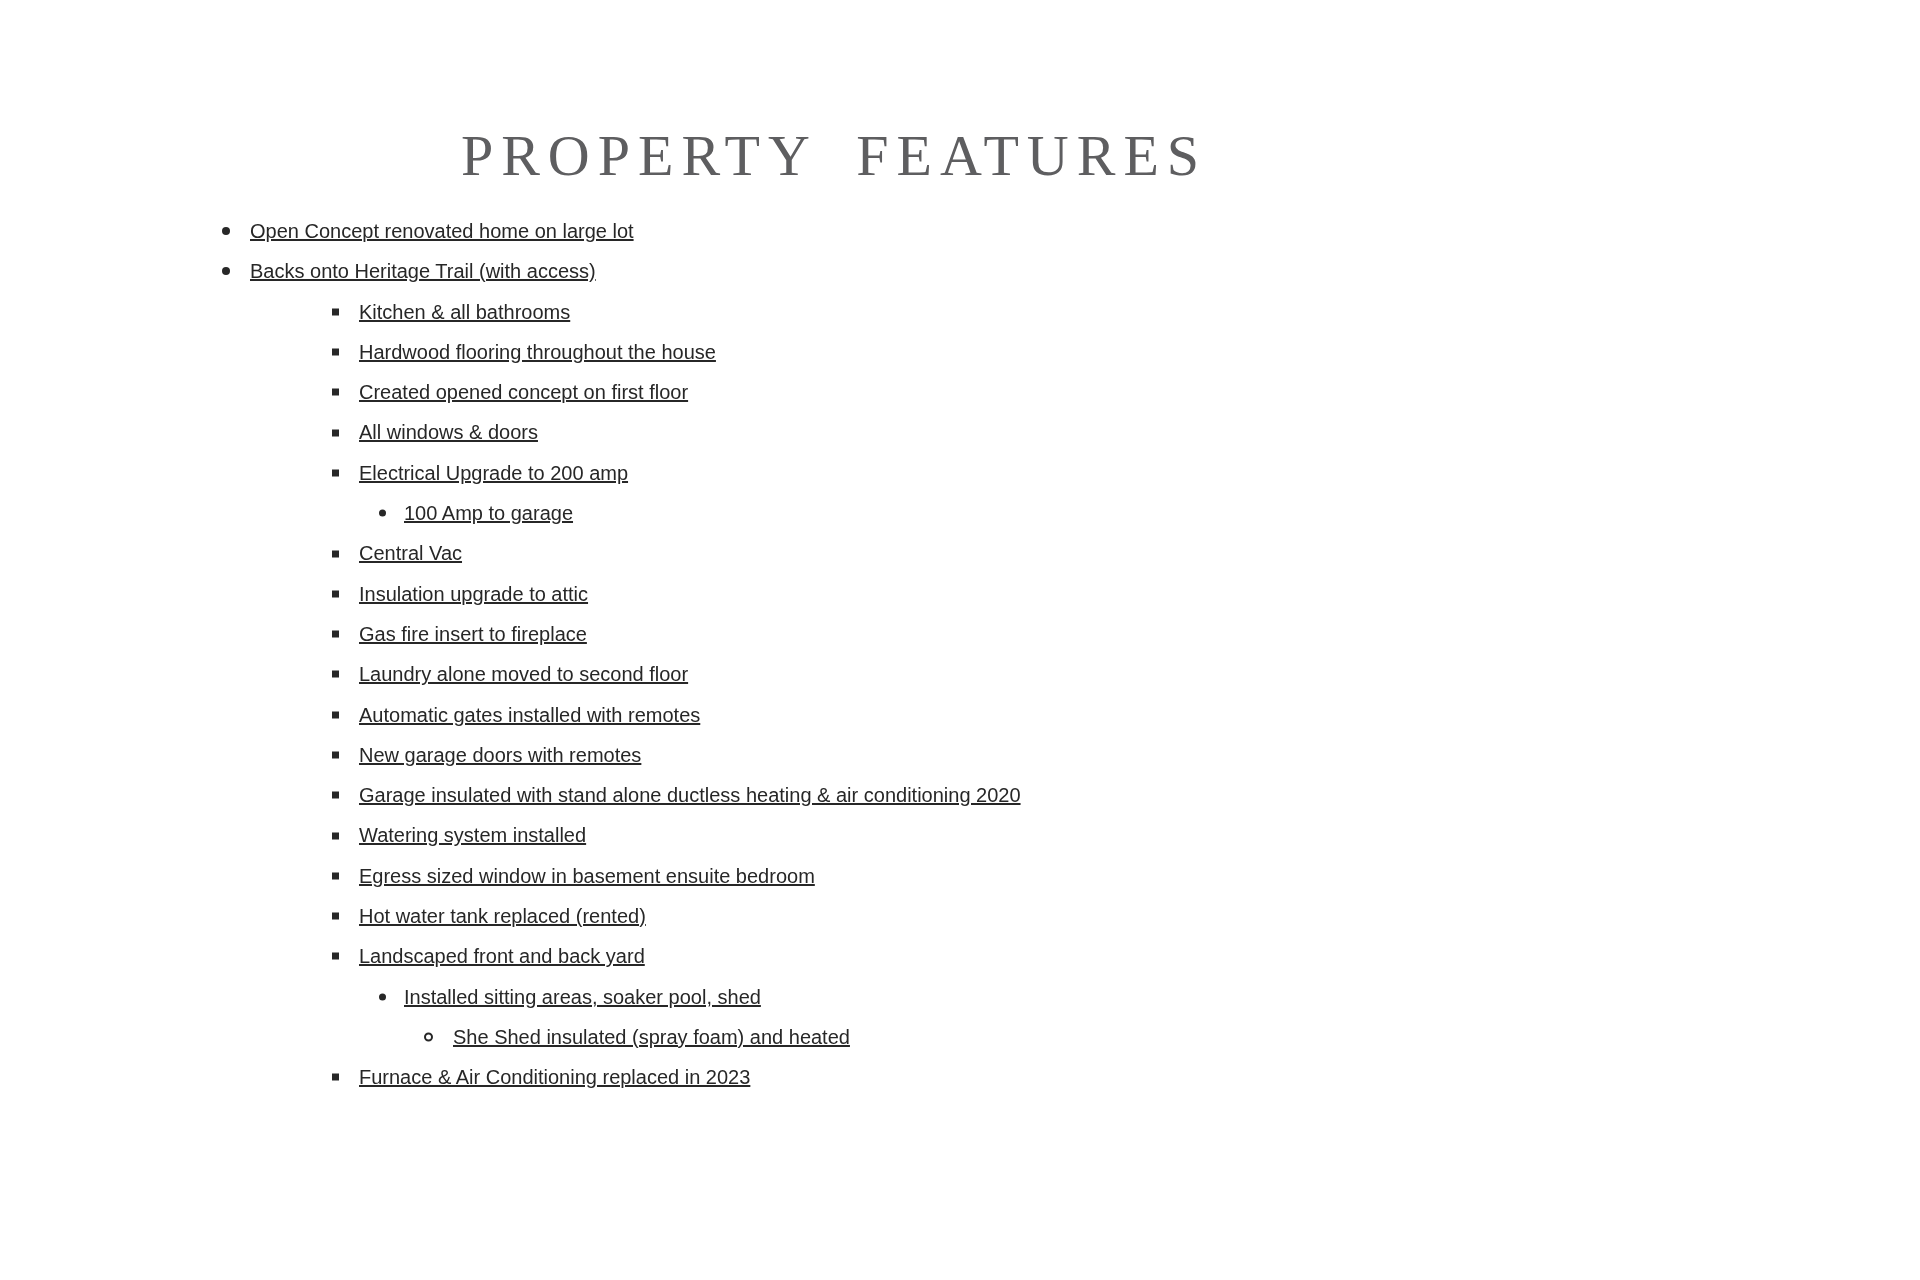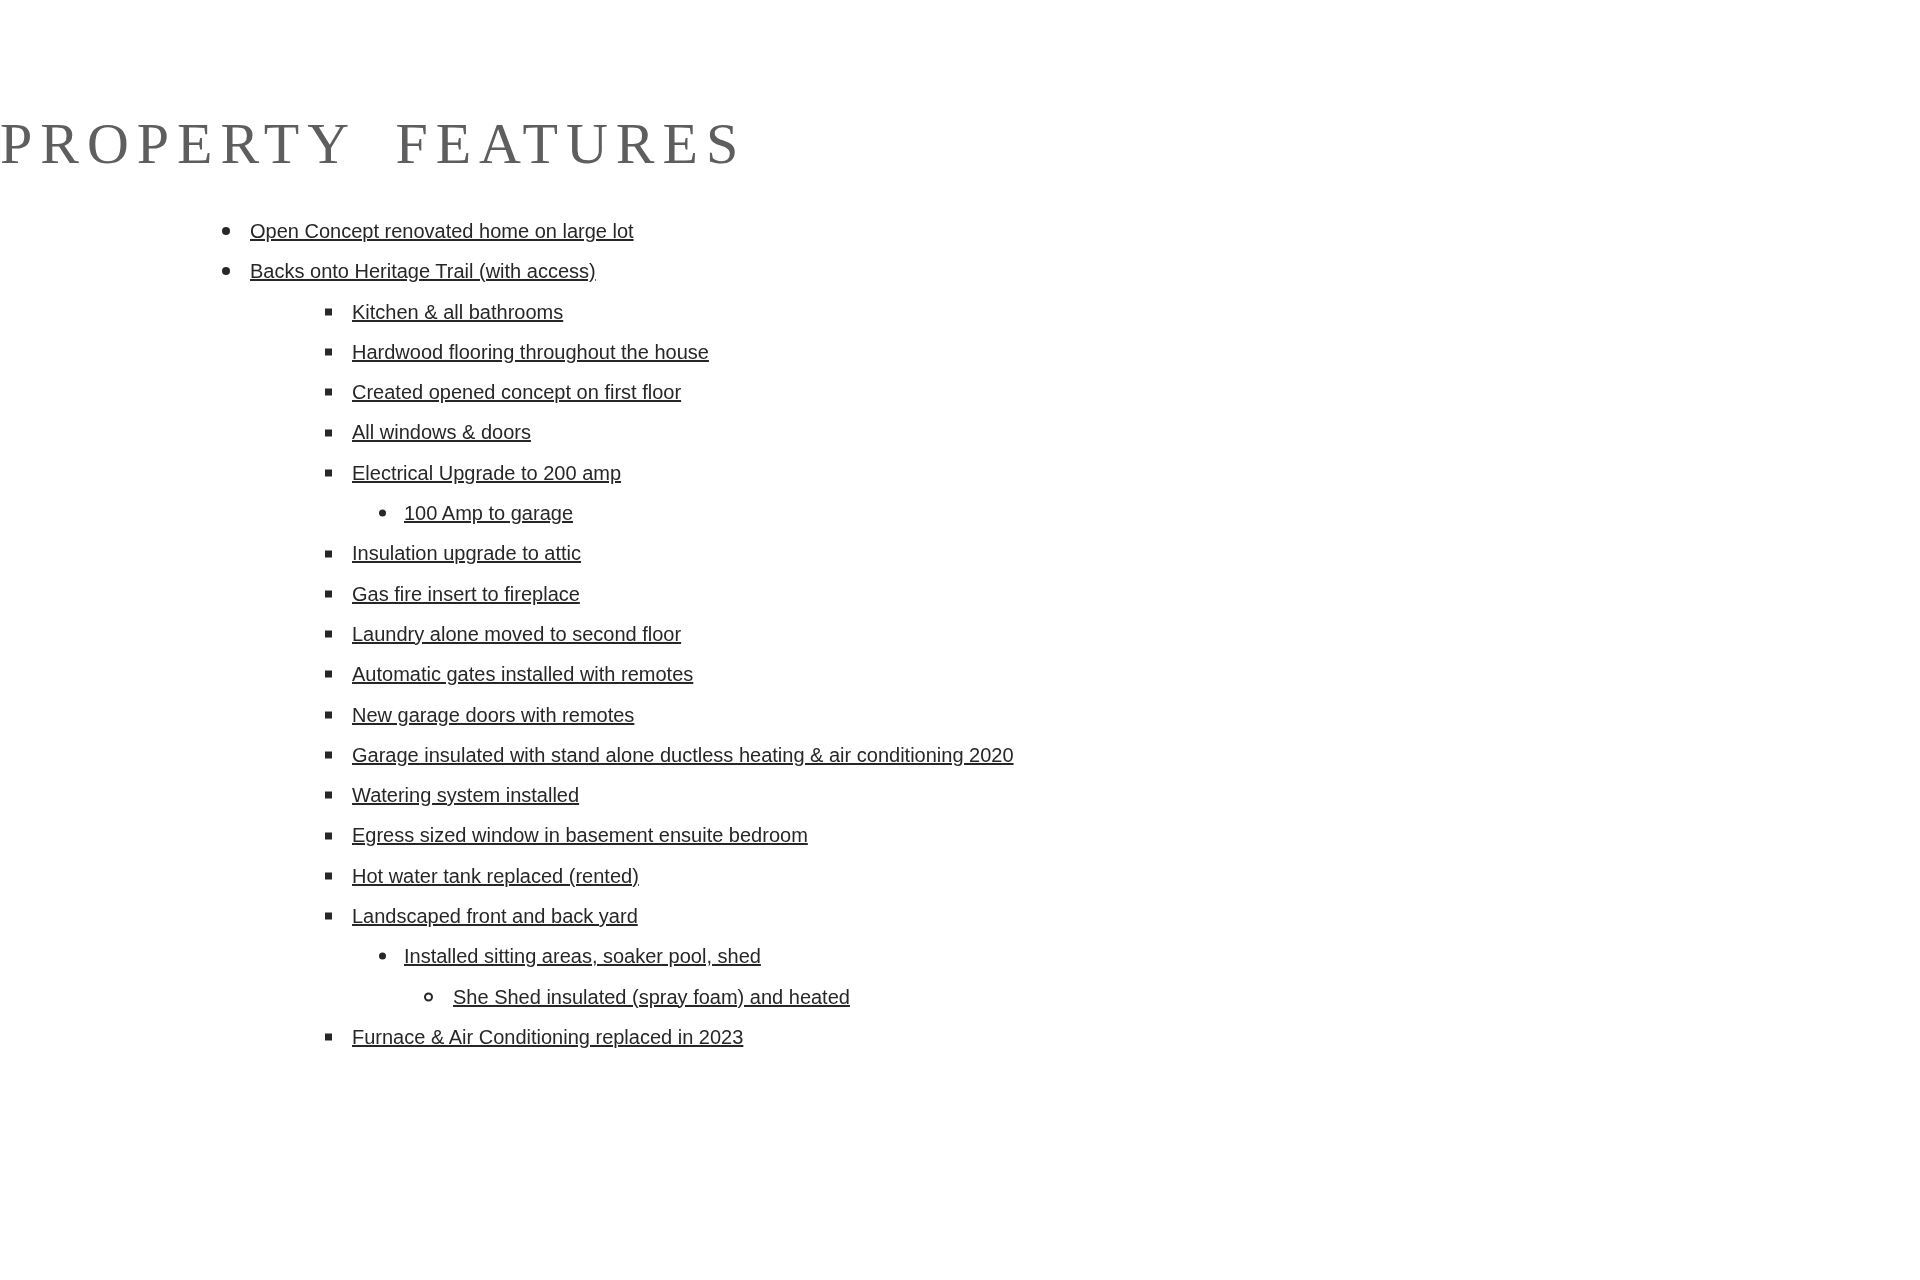--- a/index.html
+++ b/index.html
@@ -13,29 +13,30 @@
     height: 1280px;
     background: var(--page-bg, #ffffff);
     overflow: hidden;
     font-family: "Liberation Sans", sans-serif;
   }
   .title {
     position: absolute;
     top: 110px;
     left: 0;
     width: 1576px;
-    margin: 0;
-    text-align: left;
+    margin: 12px;
+    text-align: center;
     font-family: "Liberation Serif", serif;
     font-weight: 400;
     font-size: 58px;
     letter-spacing: 8px;
     word-spacing: 18px;
     color: var(--title-color, #5e5e60);
     white-space: nowrap;
+    padding-left: 34px;
   }
   .features {
     position: absolute;
     top: 211px;
     left: 0;
     right: 0;
   }
   .row {
     position: relative;
     line-height: 40.3px;
@@ -45,21 +46,21 @@
     text-decoration: underline;
   }
   .row .bullet {
     position: absolute;
     top: 50%;
     transform: translateY(-50%);
     display: block;
   }
   .lvl1 { padding-left: 250px; }
   .lvl1 .bullet { left: 222px; }
-  .lvl2 { padding-left: 352px; }
+  .lvl2 { padding-left: 352px; margin-left: 7px; }
   .lvl2 .bullet { left: 325px; }
   .lvl3 { padding-left: 404px; }
   .lvl3 .bullet { left: 379px; }
   .lvl4 { padding-left: 453px; }
   .lvl4 .bullet { left: 424px; }
   .b-disc {
     width: 8px; height: 8px;
     border-radius: 50%;
     background: var(--text-color, #272727);
   }
@@ -121,20 +122,24 @@
       <span>Electrical Upgrade to 200 amp</span>
     </div>
 
     <div class="row lvl3">
       <span class="bullet b-disc-sm"></span>
       <span>100 Amp to garage</span>
     </div>
 
     <div class="row lvl2">
       <span class="bullet b-square"></span>
+      <span>Central Vac</span>
+    </div>
+    <div class="row lvl2">
+      <span class="bullet b-square"></span>
       <span>Insulation upgrade to attic</span>
     </div>
     <div class="row lvl2">
       <span class="bullet b-square"></span>
       <span>Gas fire insert to fireplace</span>
     </div>
     <div class="row lvl2">
       <span class="bullet b-square"></span>
       <span>Laundry alone moved to second floor</span>
     </div>

